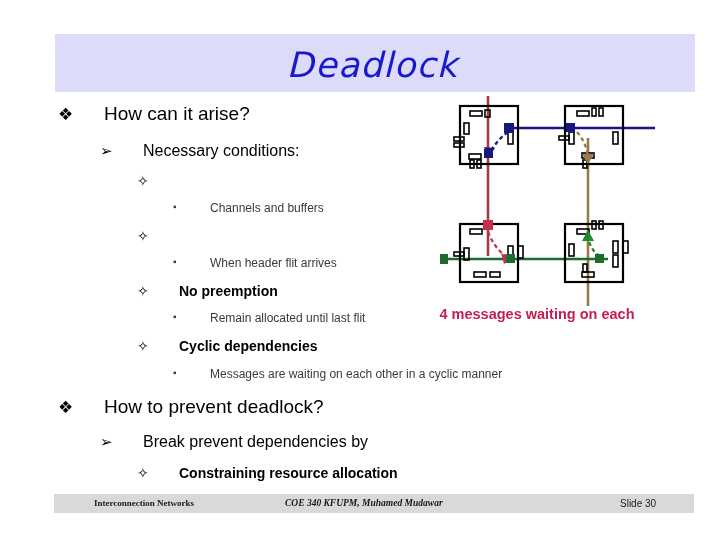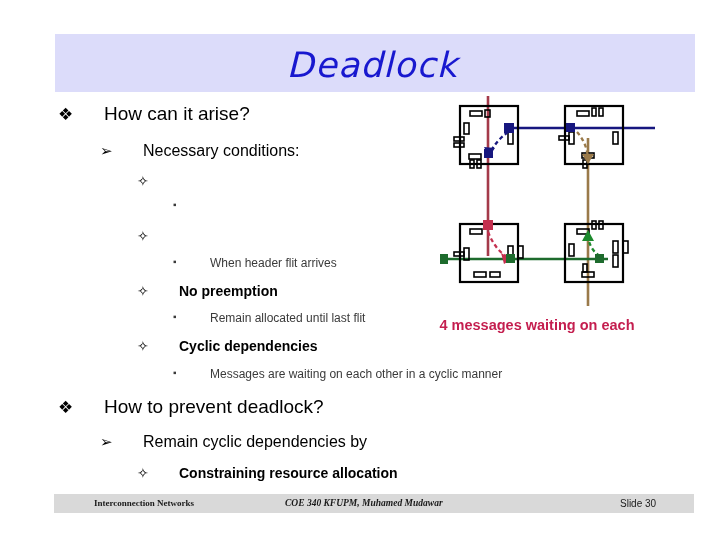--- a/index.html
+++ b/index.html
@@ -109,21 +109,21 @@
     font-size: 10px;
     width: 13px;
     position: relative;
     top: -2px;
   }
 
   
   .callout {
     position: absolute;
     left: 408px;
-    top: 316px;
+    top: 305px;
     width: 258px;
     text-align: center;
     color: #c41e4f;
     font-size: 14.5px;
     font-weight: bold;
     line-height: 19px;
     font-family: "Liberation Sans", sans-serif;
   }
 
   
@@ -194,20 +194,21 @@
     <span class="marker">➢</span>
     <span class="btext">Necessary conditions:</span>
   </div>
 
   <div class="bullet lvl3" style="left:137px; top:173px;">
     <span class="marker">✧</span>
   </div>
 
   <div class="bullet lvl4" style="left:173px; top:201px;">
     <span class="marker">▪</span>
+    <span class="btext">Channels and buffers</span>
   </div>
 
   <div class="bullet lvl3" style="left:137px; top:228px;">
     <span class="marker">✧</span>
   </div>
 
   <div class="bullet lvl4" style="left:173px; top:256px;">
     <span class="marker">▪</span>
     <span class="btext">When header flit arrives</span>
   </div>
@@ -232,21 +233,21 @@
     <span class="btext">Messages are waiting on each other in a cyclic manner</span>
   </div>
 
   <div class="bullet lvl1" style="left:58px; top:396px;">
     <span class="marker">❖</span>
     <span class="btext">How to prevent deadlock?</span>
   </div>
 
   <div class="bullet lvl2" style="left:100px; top:433px;">
     <span class="marker">➢</span>
-    <span class="btext">Remain cyclic dependencies by</span>
+    <span class="btext">Break prevent dependencies by</span>
   </div>
 
   <div class="bullet lvl3" style="left:137px; top:465px;">
     <span class="marker">✧</span>
     <span class="btext">Constraining resource allocation</span>
   </div>
 
   <div class="callout">
     <div>4 messages waiting on each</div>
   </div>

